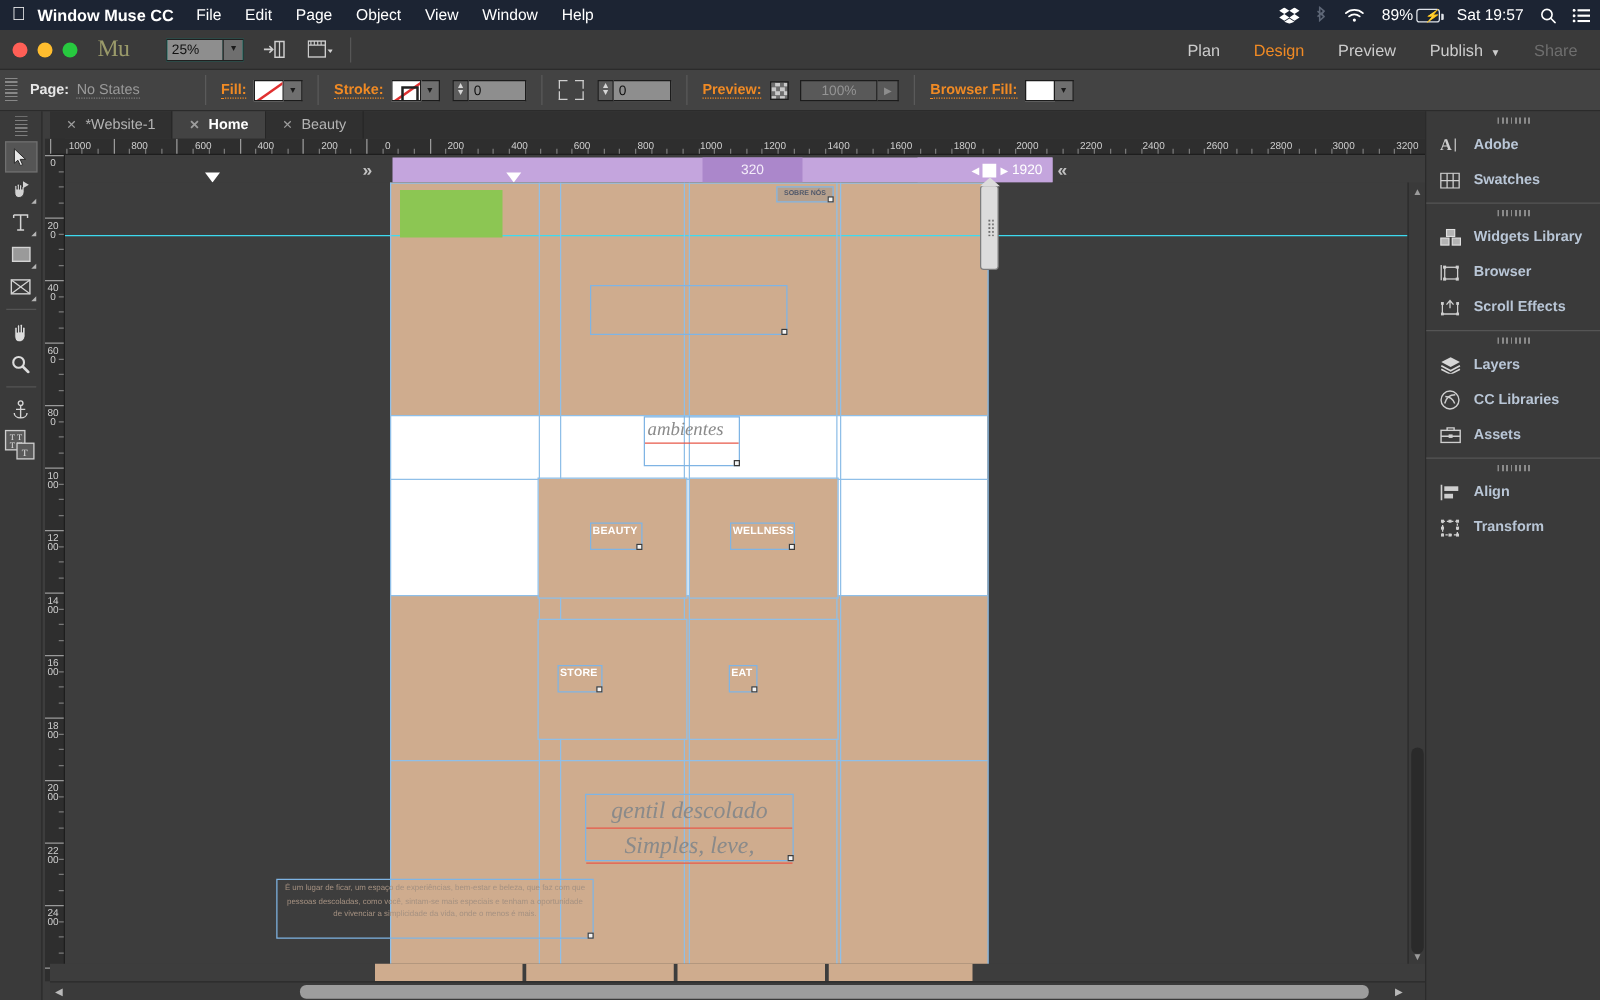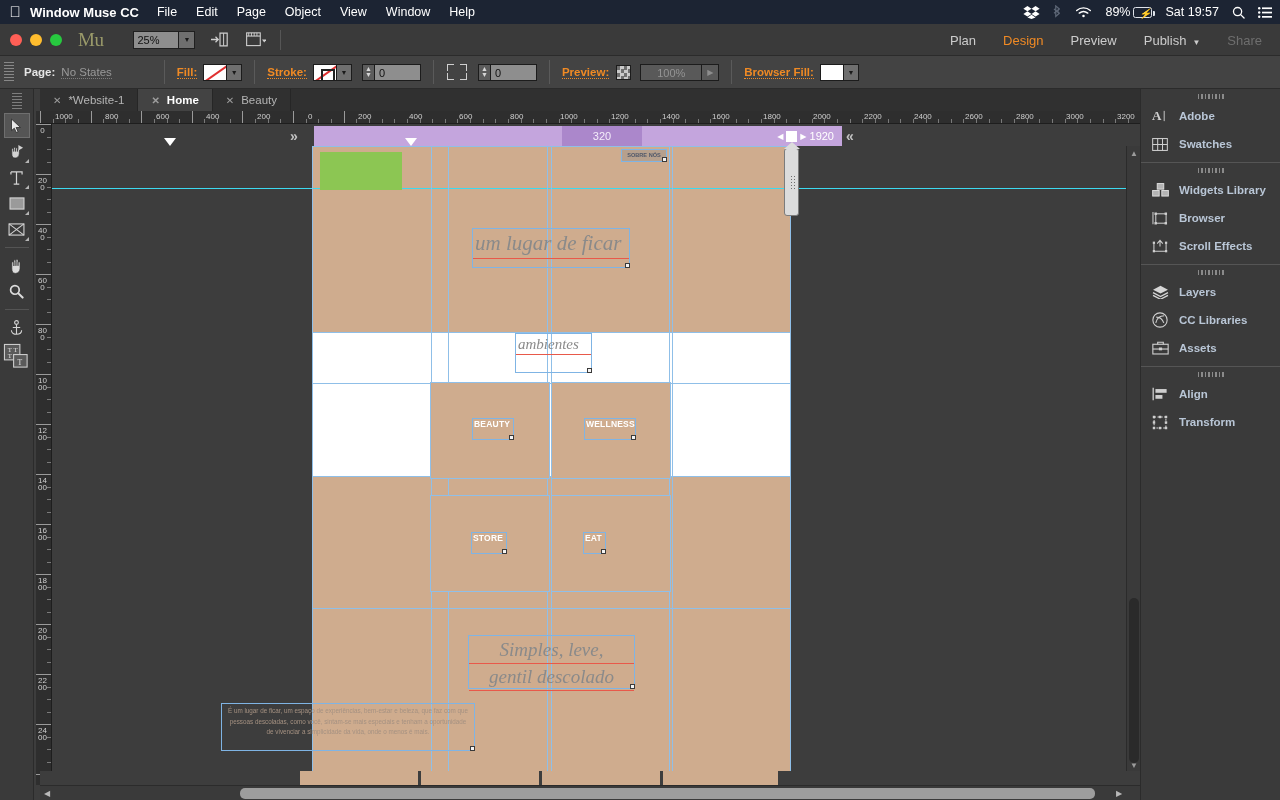--- a/index.html
+++ b/index.html
@@ -654,54 +654,53 @@
     <div class="hguide" style="top:462px"></div>
 
     <div class="green-rect" style="left:268px; top:6px; width:82px; height:38px;"></div>
 
     <div class="tbox" style="left:570px; top:4px; width:44px; height:11px; background:#b6a08d;">
       <span style="display:block; text-align:center; color:#50586a; font-size:5.6px; line-height:11px; font-weight:bold;">SOBRE NÓS</span>
       <span class="handle"></span>
     </div>
 
     <div class="tbox" style="left:421px; top:83px; width:156px; height:38px;">
-      <span class="serif-it u-red" style="display:block; font-size:21px; line-height:29px; padding-left:2px;">um lugar de ficar</span>
       <span class="handle"></span>
     </div>
 
     <div class="tbox" style="left:464px; top:188px; width:75px; height:38px;">
       <span class="serif-it u-red" style="display:block; font-size:15px; line-height:20px; padding-left:2px;">ambientes</span>
       <span class="handle"></span>
     </div>
 
     <div class="tile" style="left:379px; top:237px; width:118px; height:95px;"></div>
     <div class="tile" style="left:500px; top:237px; width:118px; height:95px;"></div>
     <div class="tbox" style="left:421px; top:273px; width:40px; height:20px;">
       <span class="caplbl" style="display:block;line-height:11px;padding-left:1px;">BEAUTY</span>
       <span class="handle"></span>
     </div>
     <div class="tbox" style="left:533px; top:273px; width:50px; height:20px;">
-      <span class="caplbl" style="display:block;line-height:11px;padding-left:1px;">WELLNESS</span>
+      <span class="caplbl" style="display:block;line-height:11px;padding-left:1px;text-align:right;">WELLNESS</span>
       <span class="handle"></span>
     </div>
 
     <div class="tile" style="left:379px; top:350px; width:118px; height:95px;"></div>
     <div class="tile" style="left:500px; top:350px; width:118px; height:95px;"></div>
-    <div class="tbox" style="left:420px; top:387px; width:34px; height:20px;">
+    <div class="tbox" style="left:395px; top:387px; width:34px; height:20px;">
       <span class="caplbl" style="display:block;line-height:11px;padding-left:1px;">STORE</span>
       <span class="handle"></span>
     </div>
     <div class="tbox" style="left:532px; top:387px; width:21px; height:20px;">
       <span class="caplbl" style="display:block;line-height:11px;padding-left:1px;">EAT</span>
       <span class="handle"></span>
     </div>
 
     <div class="tbox" style="left:417px; top:490px; width:165px; height:52px;">
+      <span class="serif-it u-red" style="display:block; font-size:19px; line-height:26px; text-align:center;">gentil  descolado</span>
       <span class="serif-it u-red" style="display:block; font-size:19px; line-height:27px; text-align:center;">Simples, leve,</span>
-      <span class="serif-it u-red" style="display:block; font-size:19px; line-height:26px; text-align:center;">gentil  descolado</span>
       <span class="handle"></span>
     </div>
 
     <div class="tbox" style="left:170px; top:558px; width:252px; height:46px; outline-color:#7fb4e4;">
       <span class="bodytxt" style="display:block; padding:2px 4px;">É um lugar de ficar, um espaço de experiências, bem-estar e beleza, que faz com que pessoas descoladas, como você, sintam-se mais especiais e tenham a oportunidade de vivenciar a simplicidade da vida, onde o menos é mais.</span>
       <span class="handle"></span>
     </div>
 
   </div>
   <div class="pagehandle">

